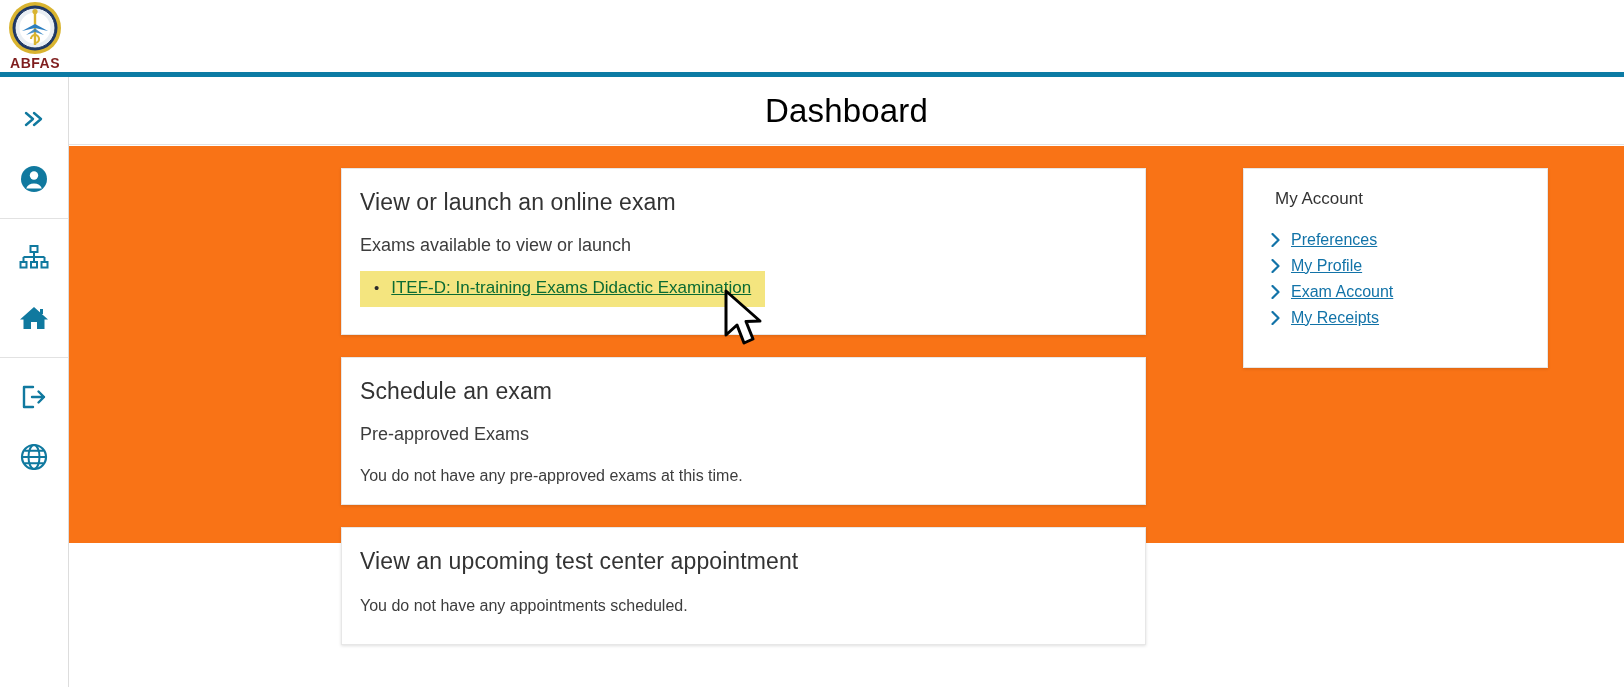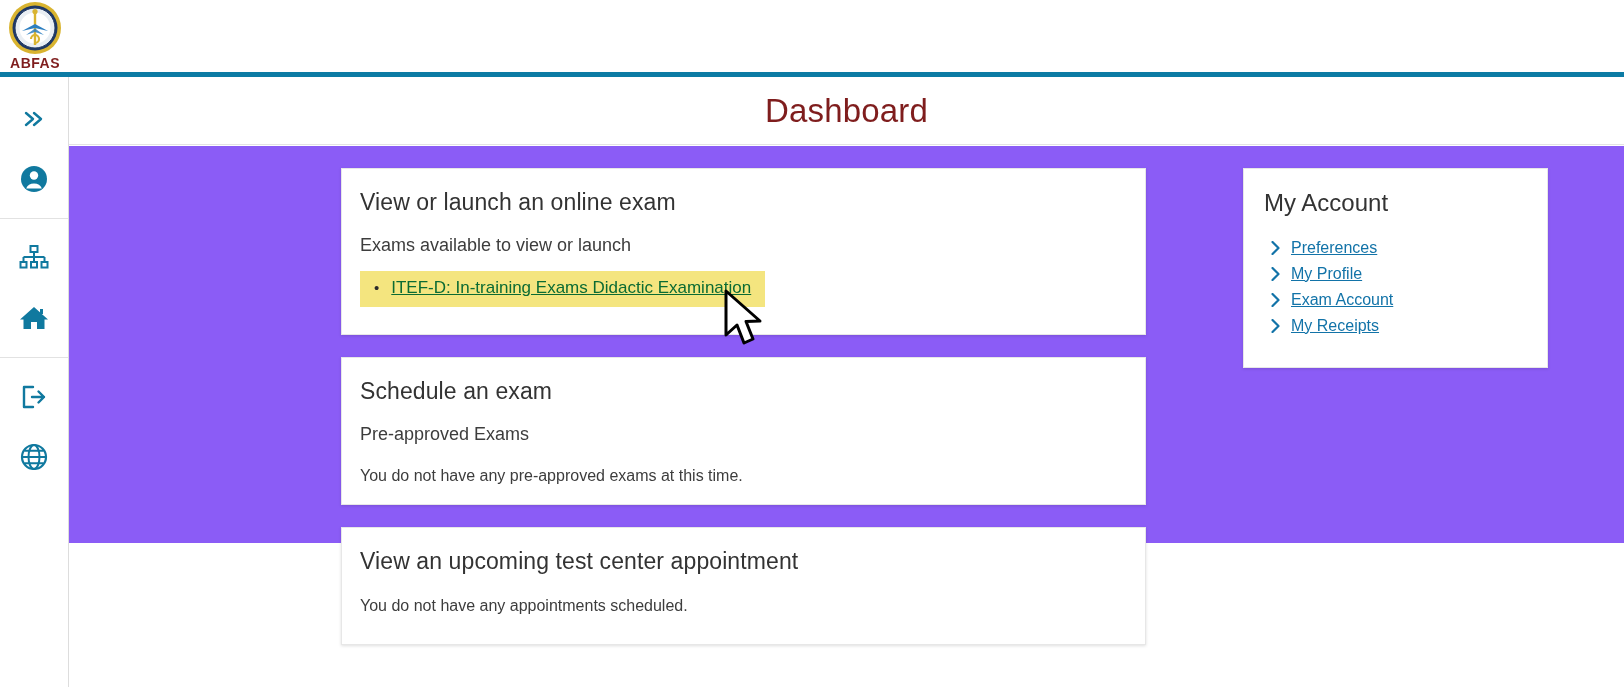--- a/index.html
+++ b/index.html
@@ -52,29 +52,29 @@
 
   
   .page-header {
     position: absolute; top: 77px; left: 69px;
     width: 1555px; height: 68px;
     background: #ffffff;
     border-bottom: 1px solid #e3e3e3;
     display: flex; align-items: center; justify-content: center;
   }
   .page-title {
-    font-size: 33px; font-weight: 400; color: #7f1d1d;
+    font-size: 33px; font-weight: 400; color: #000000;
     letter-spacing: 0.2px;
   }
 
   
   .content {
     position: absolute; top: 146px; left: 69px;
     width: 1555px; height: 397px;
-    background: #8b5cf6;
+    background: #f97316;
     text-decoration: underline;
   }
 
   .card {
     position: absolute;
     background: #ffffff;
     border: 1px solid #e7e7e7;
     box-shadow: 0 1px 3px rgba(0,0,0,0.13);
   }
   .card-1 { left: 272px; top: 22px; width: 805px; height: 167px; }
@@ -107,22 +107,22 @@
     color: #2a2a2a; font-size: 15px; line-height: 1;
     margin-right: 12px;
   }
   .exam-link {
     font-size: 17px; color: #0b6b33;
     text-decoration: underline; cursor: pointer;
   }
 
   
   .acct-title {
-    font-size: 24px; font-weight: 400; color: #333333;
-    padding: 20px 0 0 20px;
+    font-size: 17px; font-weight: 400; color: #333333;
+    padding: 20px 0 0 31px;
   }
   .acct-list { margin: 18px 0 0 24px; }
   .acct-row {
     display: flex; align-items: center;
     height: 26px; cursor: pointer;
   }
   .acct-chevron {
     width: 14px; height: 14px; margin-right: 9px;
     display: flex; align-items: center; justify-content: center;
   }

